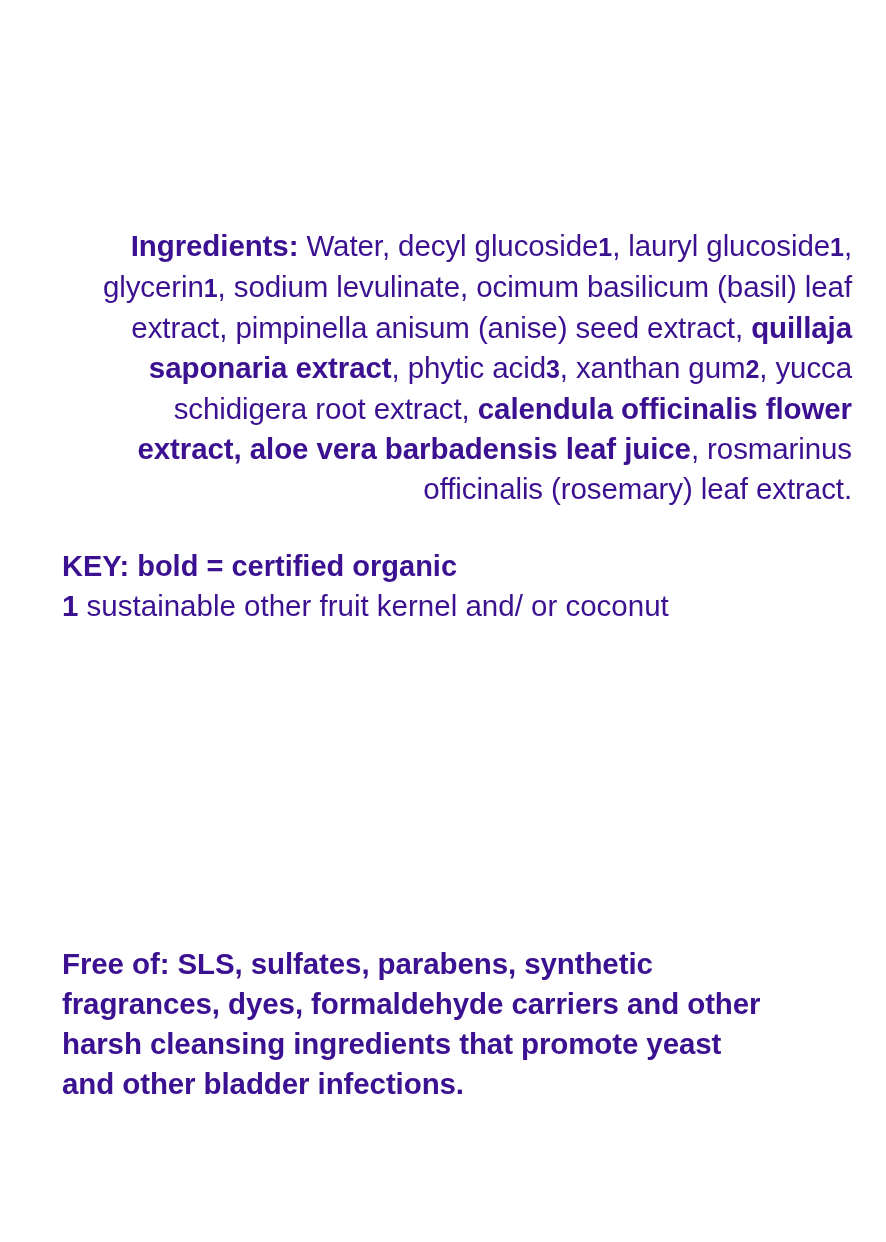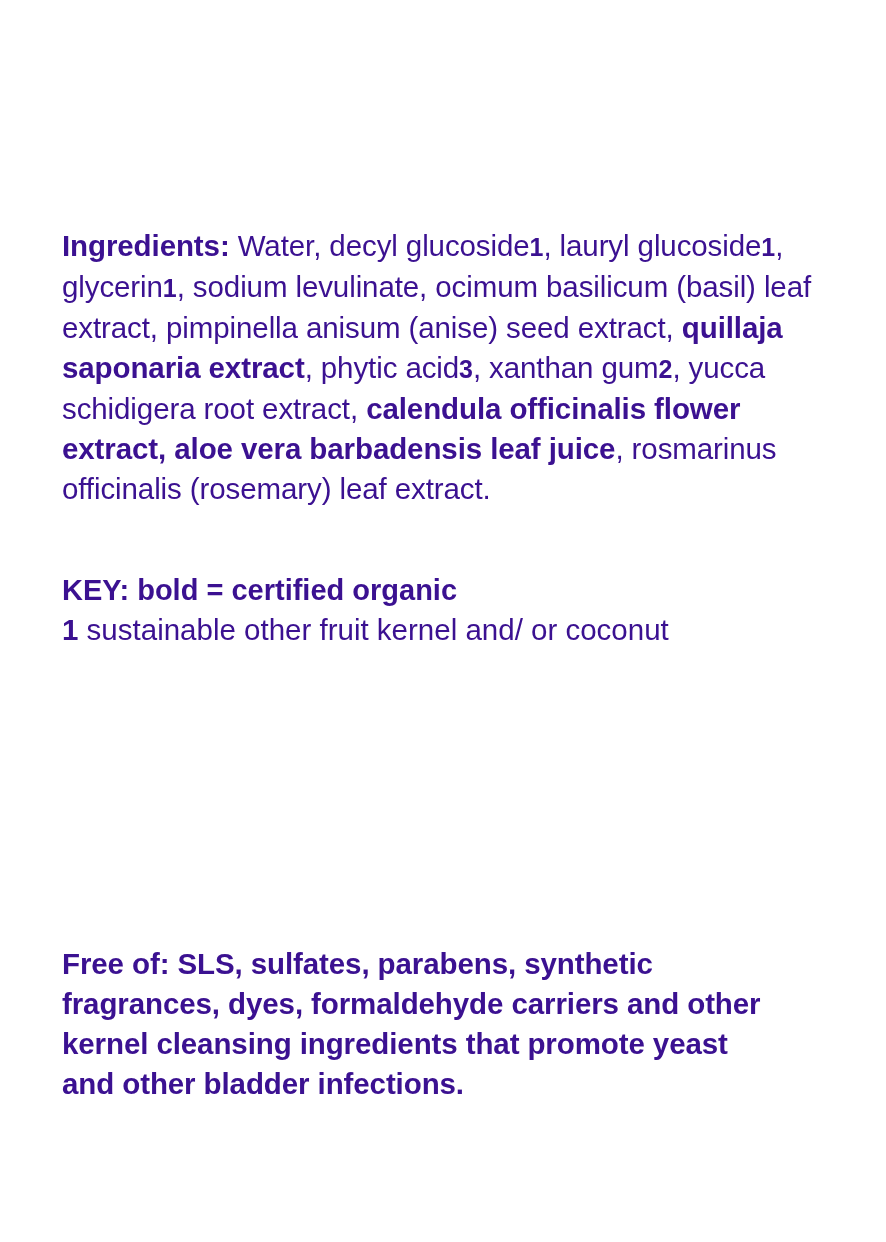--- a/index.html
+++ b/index.html
@@ -22,21 +22,21 @@
   }
   .block {
     position: absolute;
     left: 62px;
     width: 790px;
   }
   #ingredients-block {
     top: 196px;
   }
   #key-block {
-    top: 570px;
+    top: 546px;
   }
   #free-of-block {
     top: 914px;
   }
   .para {
     font-size: 29.5px;
     line-height: 40px;
     letter-spacing: -0.1px;
     color: #3b1191;
     font-weight: 400;
@@ -65,33 +65,33 @@
     font-weight: 700;
   }
   .freeof {
     font-size: 29.5px;
     line-height: 40px;
     font-weight: 700;
     color: #3b1191;
     letter-spacing: -0.1px;
     max-width: 700px;
   }
-  .ing-text { max-width: 800px; }
+  .ing-text { max-width: 800px; text-align: right; }
 </style>
 </head>
 <body>
 
 <div class="page">
 
   <div class="block" id="ingredients-block">
     <p class="para ing-text"><span class="bold">Ingredients:</span><span id="ingredients-list"><span> Water, decyl glucoside</span><span class="sup">1</span><span>, lauryl glucoside</span><span class="sup">1</span><span>, glycerin</span><span class="sup">1</span><span>, sodium levulinate, ocimum basilicum (basil) leaf extract, pimpinella anisum (anise) seed extract, </span><span class="bold">quillaja saponaria extract</span><span>, phytic acid</span><span class="sup">3</span><span>, xanthan gum</span><span class="sup">2</span><span>, yucca schidigera root extract, </span><span class="bold">calendula officinalis flower extract, aloe vera barbadensis leaf juice</span><span>, rosmarinus officinalis (rosemary) leaf extract.</span></span></p>
   </div>
 
   <div class="block" id="key-block">
     <div class="key-title">KEY: bold = certified organic</div>
     <div class="key-line"><span class="key-num">1</span><span> sustainable other fruit kernel and/ or coconut</span></div>
   </div>
 
   <div class="block" id="free-of-block">
-    <p class="freeof">Free of: SLS, sulfates, parabens, synthetic fragrances, dyes, formaldehyde carriers and other kernel cleansing ingredients that promote yeast and other bladder infections.</p>
+    <p class="freeof">Free of: SLS, sulfates, parabens, synthetic fragrances, dyes, formaldehyde carriers and other harsh cleansing ingredients that promote yeast and other bladder infections.</p>
   </div>
 
 </div>
 
 </body></html>

